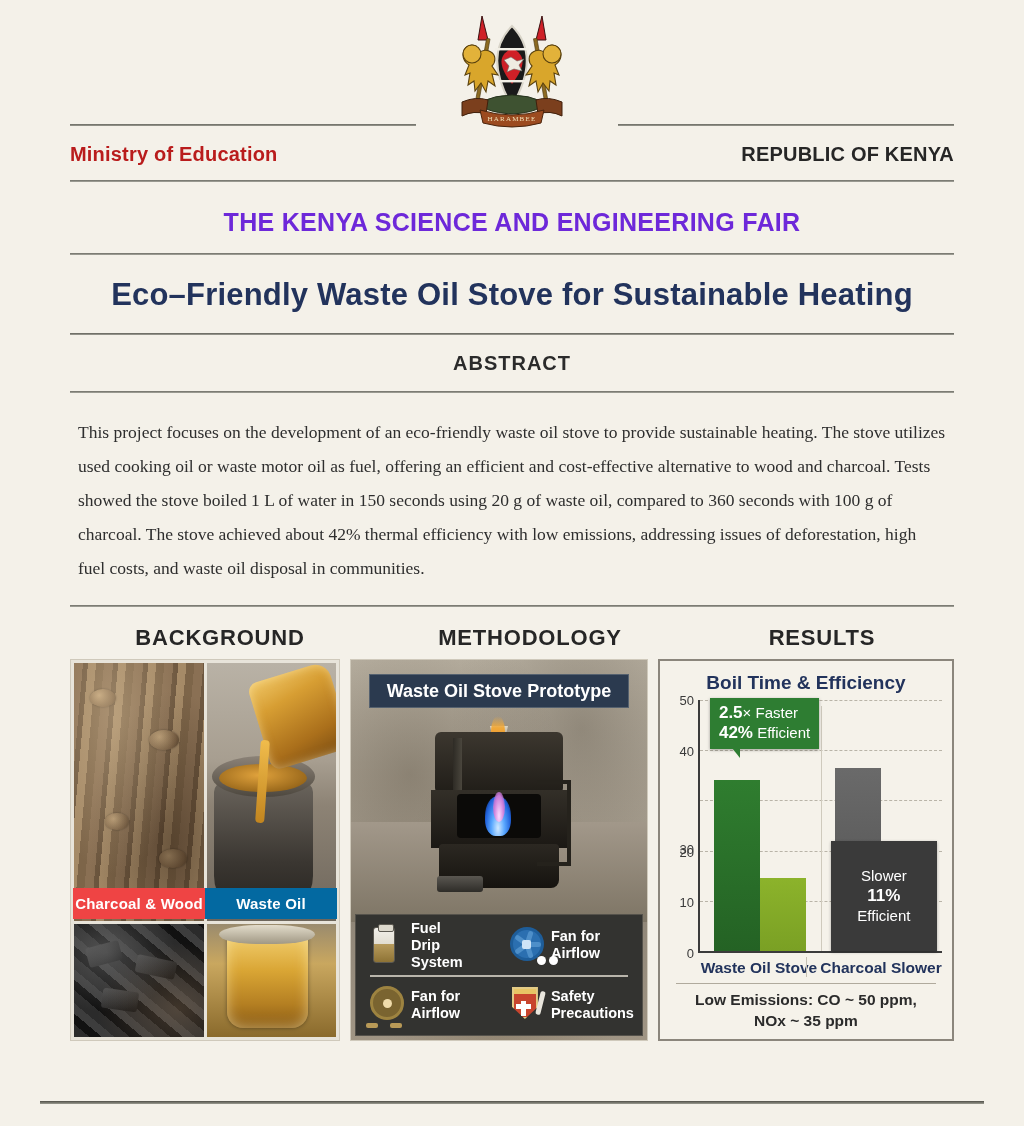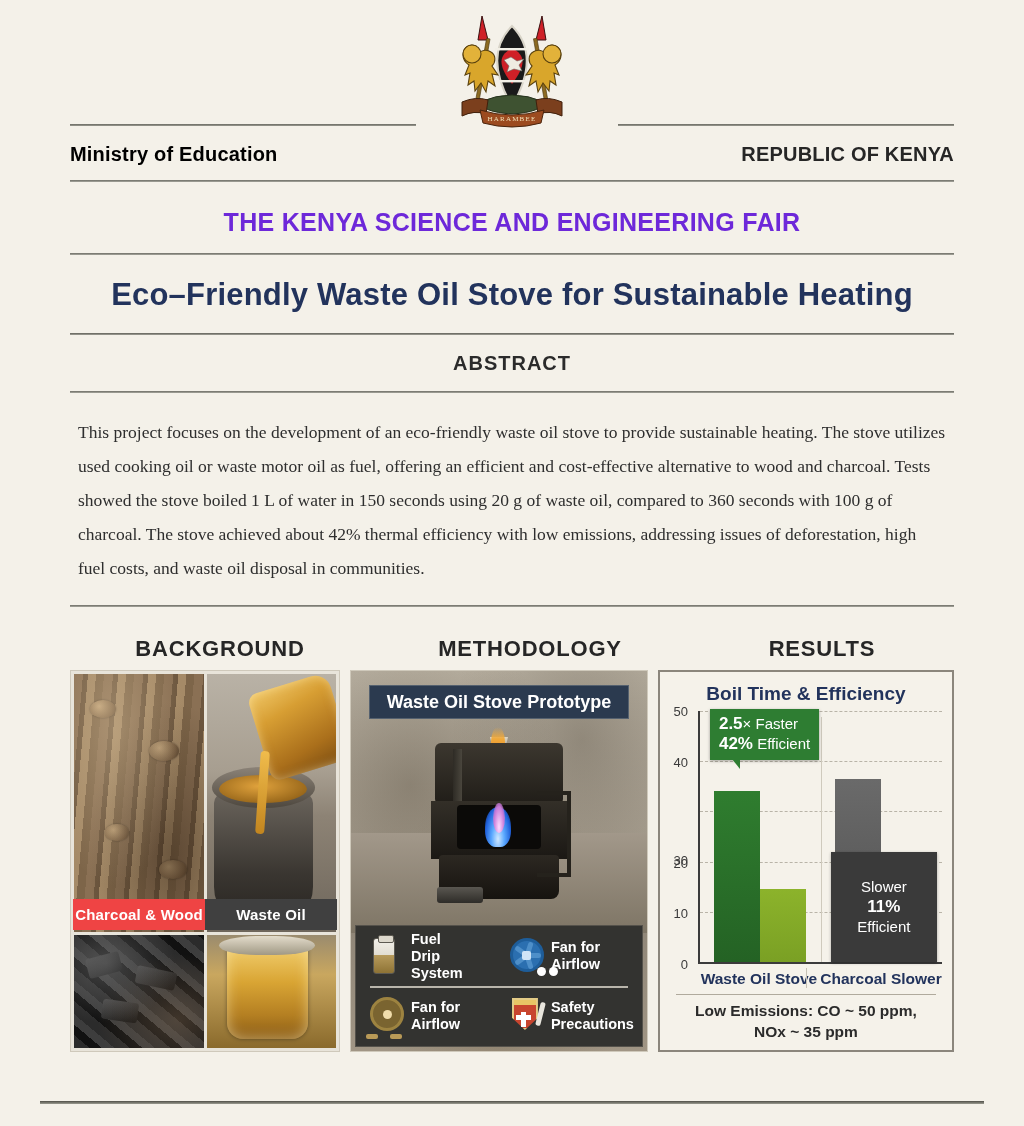--- a/index.html
+++ b/index.html
@@ -11,21 +11,21 @@
     overflow: hidden;
     position: relative;
   }
   .poster { width: 1024px; height: 1126px; position: relative; padding: 0 70px; }
 
   
   .crest-wrap { height: 128px; display: flex; align-items: flex-end; justify-content: center; padding-top: 14px; }
   .crest { width: 160px; height: 118px; position: relative; }
 
   .gov-row { position: relative; height: 52px; display: flex; align-items: center; }
-  .gov-left { font-size: 20px; font-weight: bold; color: #000000; letter-spacing: .2px; }
+  .gov-left { font-size: 20px; font-weight: bold; color: #b91c1c; letter-spacing: .2px; }
   .gov-right { font-size: 20px; font-weight: bold; color: #262626; margin-left: auto; letter-spacing: .2px; }
   .rule-left { position: absolute; left: 0; top: -4px; width: 346px; height: 2px; background: linear-gradient(#6b6b63,#9a9a90); }
   .rule-right { position: absolute; right: 0; top: -4px; width: 336px; height: 2px; background: linear-gradient(#6b6b63,#9a9a90); }
 
   .hr { height: 2px; background: linear-gradient(#5f5f57,#a3a39a); margin: 0; }
   .hr-thin { height: 2px; background: linear-gradient(#6d6d65,#a8a89f); }
 
   .fair-title { text-align: center; font-size: 25px; font-weight: bold; letter-spacing: .3px;
     padding: 18px 0 16px; color: #6d28d9; margin-top: 8px; }
 
@@ -33,21 +33,21 @@
     padding: 22px 0 20px; letter-spacing: .2px; }
 
   .abstract-head { text-align: center; font-size: 20px; font-weight: bold; letter-spacing: 1px;
     padding: 17px 0 16px; color: #2b2b2b; }
 
   .abstract-body { padding: 22px 8px 20px 8px; }
   .abstract-body p { font-family: "Liberation Serif", serif; font-size: 17.5px; line-height: 34px;
     color: #2e2e2e; text-align: left; }
 
   
-  .sections-head { display: flex; padding: 29px 0 8px; }
+  .sections-head { display: flex; padding: 18px 0 8px; }
   .sec-h { flex: 1; text-align: center; font-size: 22px; font-weight: bold; letter-spacing: .8px; color: #262626; }
   .sec-h.col1 { flex: 0 0 300px; }
   .sec-h.col2 { flex: 0 0 320px; }
   .sec-h.col3 { flex: 0 0 264px; }
 
   
   .panels { display: flex; gap: 10px; height: 382px; }
   .panel { position: relative; }
   .p-bg { width: 290px; }
   .p-meth { width: 320px; }
@@ -101,21 +101,21 @@
     background: linear-gradient(180deg,#f3d071 0%, #d9a534 40%, #b47f22 75%, #8a5c16 100%);
     box-shadow: inset 0 0 14px rgba(255,240,190,.55), 0 0 4px rgba(0,0,0,.4); }
   .jarlid2 { position:absolute; left:10%; top:1%; width:74%; height:17%;
     border-radius: 50%/60%; background: linear-gradient(180deg,#e3dccb,#a09884); }
 
   .cap-bar { position: absolute; left: 3px; right: 3px; height: 31px; display: flex;
     bottom: 122px; z-index: 4; }
   .cap { flex: 1; display: flex; align-items: center; justify-content: center;
     font-size: 15px; font-weight: bold; color: #fff; letter-spacing: .2px; }
   .cap.dark { background: #ef4444; }
-  .cap.brown { background: #404040; }
+  .cap.brown { background: #0369a1; }
 
   
   .meth { width: 100%; height: 100%; position: relative; border: 1px solid #cfc9bb;
     background: linear-gradient(180deg,#b5ad9f 0%, #9c9486 45%, #867e70 100%); overflow: hidden; }
   .wall { position:absolute; inset:0;
     background: linear-gradient(180deg,#bdb5a6 0%, #a79e8f 52%, #8d8476 62%, #a09584 100%); }
   .wall::after{content:"";position:absolute;inset:0;
     background: radial-gradient(ellipse at 20% 30%, rgba(70,60,45,.35), transparent 45%),
                 radial-gradient(ellipse at 78% 18%, rgba(60,52,40,.3), transparent 40%),
                 radial-gradient(ellipse at 50% 88%, rgba(120,105,80,.35), transparent 55%);}
@@ -192,21 +192,21 @@
   .cross-h { position:absolute; left:50%; top:48%; width:15px; height:5px; margin-left:-7.5px; background:#fff; }
   .wrench { position:absolute; right:1px; top:8px; width:5px; height:24px; background:#e9e6dd;
     transform: rotate(14deg); border-radius:2px; }
 
   
   .res-card { width: 100%; height: 100%; background: #f5f2ea; border: 2px solid #8b867c;
     display: flex; flex-direction: column; padding: 8px 10px 6px; }
   .chart-title { text-align: center; font-size: 19px; font-weight: bold; color: #22335c; padding: 3px 0 6px; }
   .chart-area { flex: 1; display: flex; position: relative; }
   .y-axis { width: 28px; position: relative; }
-  .y-axis .t { position: absolute; right: 10px; transform: translateY(-50%);
+  .y-axis .t { position: absolute; right: 4px; transform: translateY(-50%);
     font-size: 13px; color: #3a3a3a; }
   .plot { flex: 1; position: relative; border-left: 2px solid #3b3b3b; border-bottom: 2px solid #3b3b3b; }
   .grid-l { position: absolute; left: 0; right: 0; border-top: 1px dashed #b9b4a8; }
   .bars { position: absolute; inset: 0; display: flex; }
   .group { flex: 1; position: relative; display: flex; align-items: flex-end; justify-content: center; gap: 0; }
   .bar { width: 46px; }
   .bar.b0 { background: linear-gradient(180deg,#2f7d2f,#246224); }
   .bar.b1 { background: linear-gradient(180deg,#8cb32b,#7aa024); }
   .bar.b2 { background: linear-gradient(180deg,#6a6a6a,#4f4f4f); }
   .bar.b3 { background: linear-gradient(180deg,#3d3d3d,#2c2c2c); }

